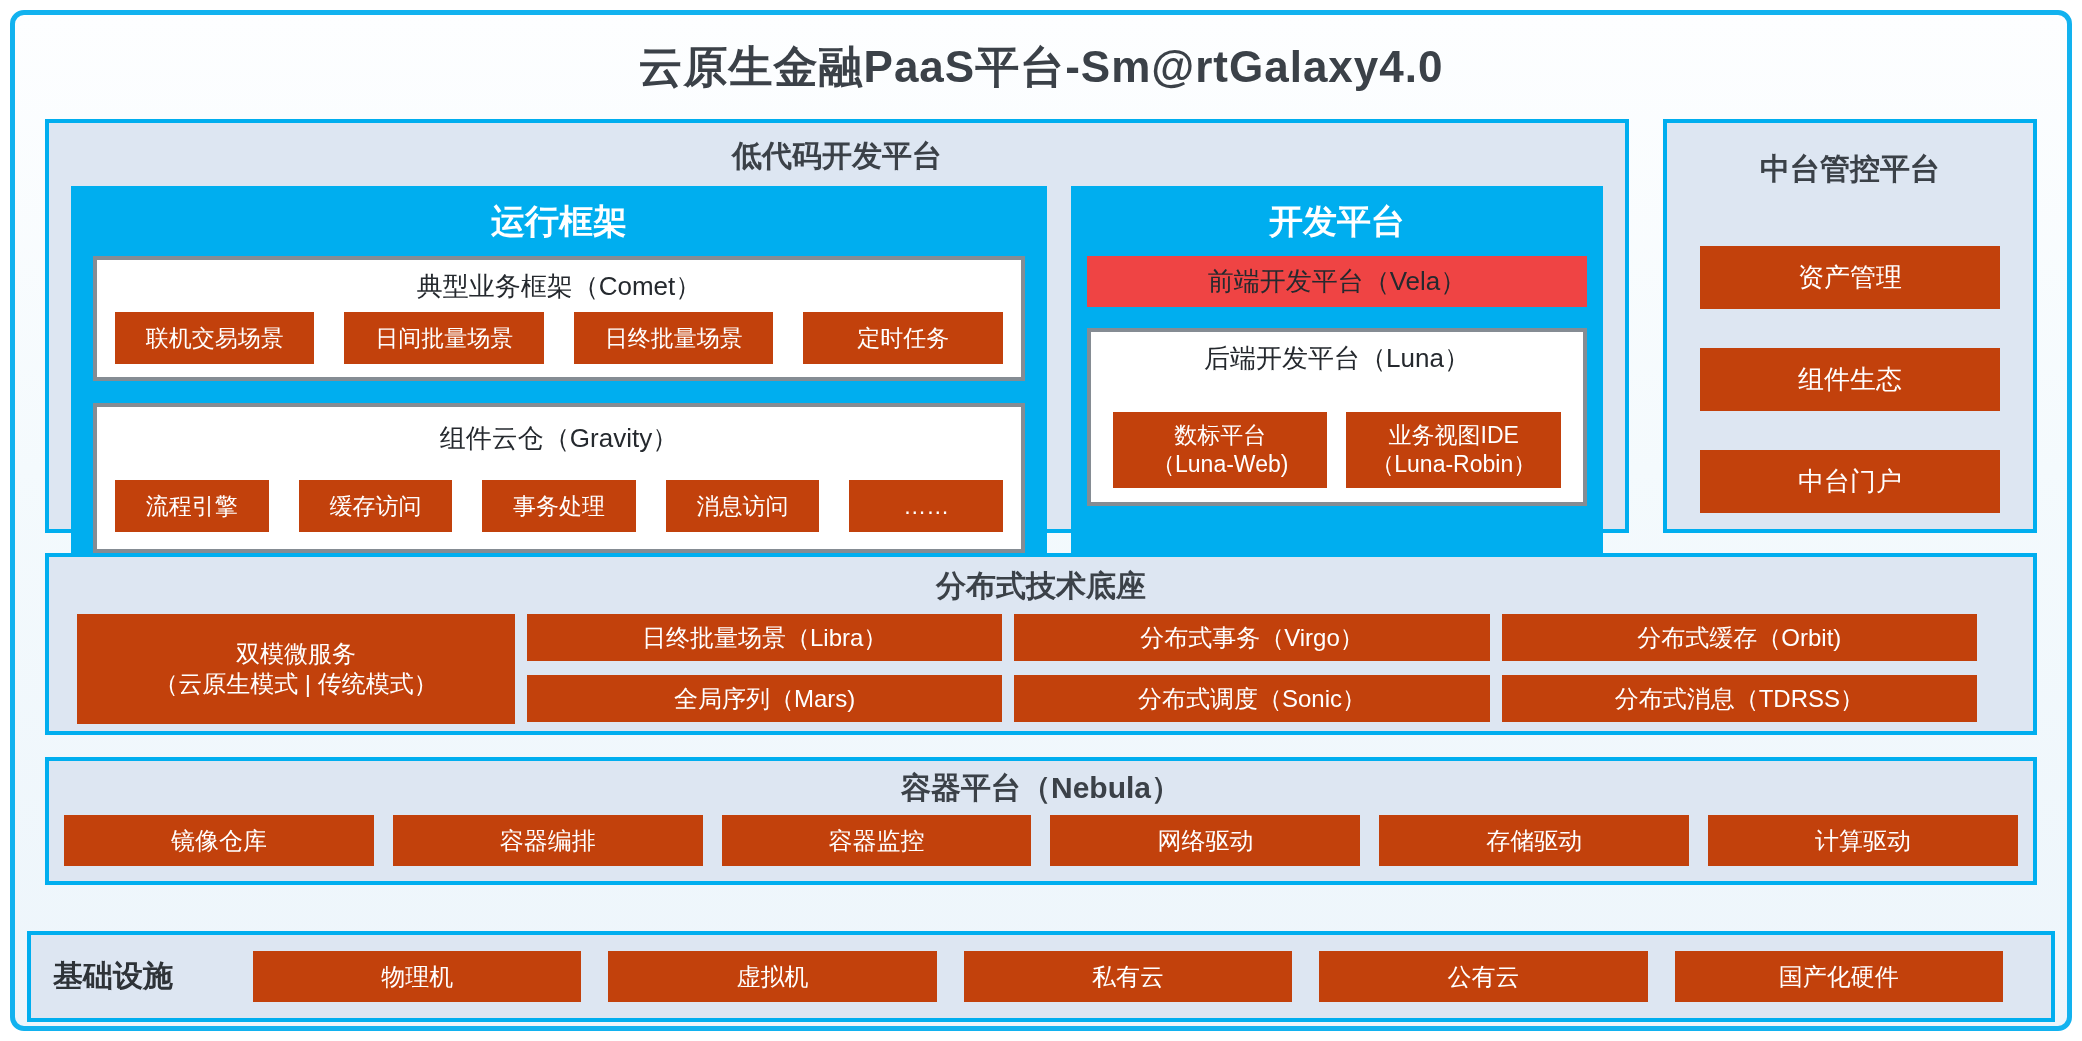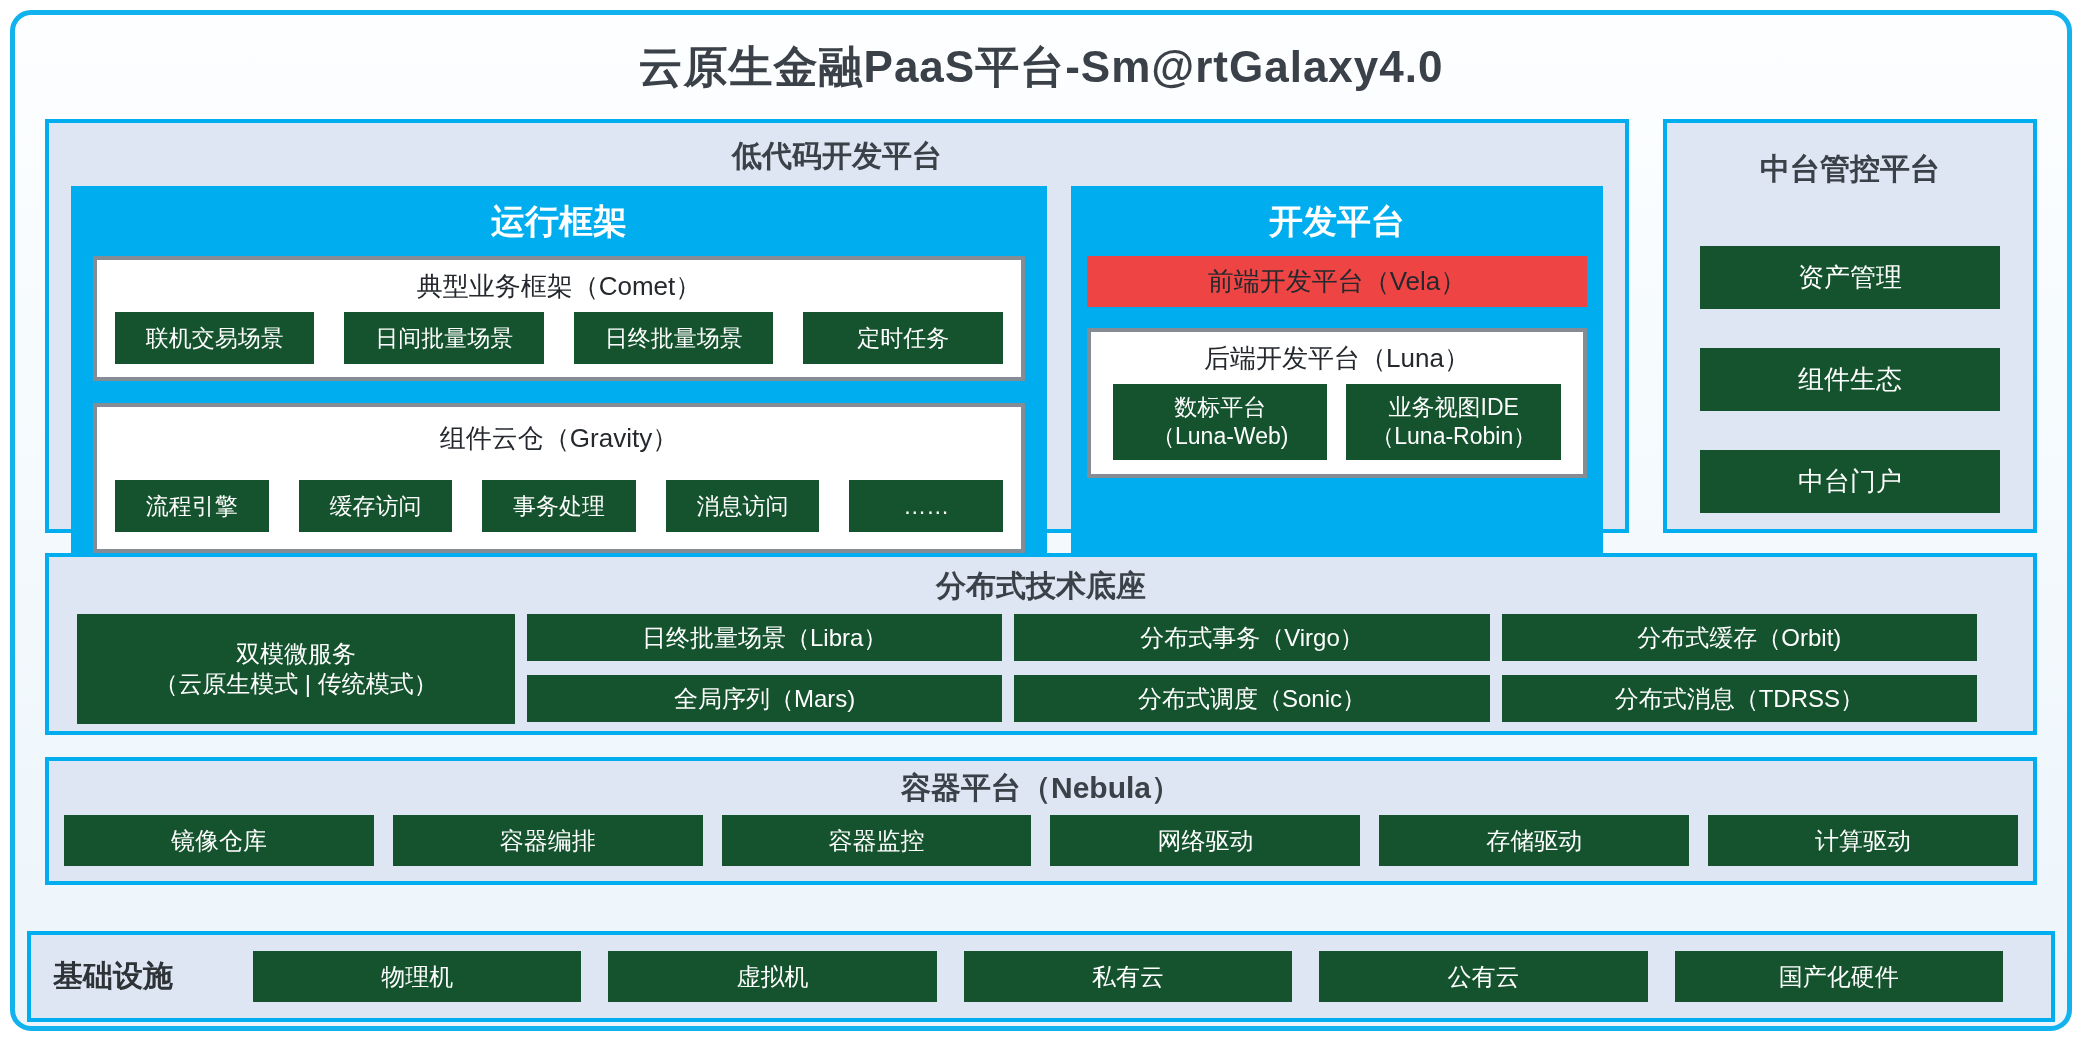--- a/index.html
+++ b/index.html
@@ -1,20 +1,20 @@
 <!DOCTYPE html>
 <html><head>
 <meta charset="utf-8">
 <style>
   * { margin:0; padding:0; box-sizing:border-box; }
   html,body { width:2082px; height:1041px; background:#ffffff;
               font-family:"Liberation Sans","DejaVu Sans",sans-serif; }
   .page { position:relative; width:2082px; height:1041px; background:#ffffff; }
   .canvas { position:absolute; left:10px; top:10px; right:10px; bottom:10px;
-            border:5px solid #12b2ef; border-radius:21px; overflow:hidden;
+            border:5px solid #12b2ef; border-radius:14px; overflow:hidden;
             background:linear-gradient(180deg,#fdfeff 0%,#f4fafd 45%,#edf5fb 100%); }
 
   .title-bar { height:104px; display:flex; align-items:center; justify-content:center;
                font-size:44px; font-weight:bold; color:#3b4148; letter-spacing:1px; }
 
   .content { padding:0 30px; }
 
   
   .top-row { display:flex; gap:34px; height:414px; }
 
@@ -27,31 +27,31 @@
 
   .blue-panel { background:#00AEEF; display:flex; flex-direction:column; }
   .runtime { flex:985; }
   .dev { flex:537; }
   .blue-title { color:#ffffff; font-weight:bold; font-size:34px; text-align:center;
                 padding:13px 0 11px; }
 
   .white-box { background:#ffffff; border:4px solid #858c93; margin:0 22px; }
   .box-label { text-align:center; font-size:26px; color:#25292e; padding:9px 0 8px; }
   .btn-row { display:flex; gap:30px; padding:0 18px 13px; }
-  .btn { background:#14532d; color:#ffffff; font-size:23px; display:flex;
+  .btn { background:#c2410c; color:#ffffff; font-size:23px; display:flex;
          align-items:center; justify-content:center; text-align:center;
          height:52px; flex:1; line-height:1.25; }
   .gravity { margin-top:22px; }
   .gravity .box-label { padding:14px 0 24px; }
   .gravity .btn-row { padding:0 18px 17px; }
 
   .vela { background:#ef4444; margin:0 16px; height:51px; display:flex;
           align-items:center; justify-content:center; font-size:26px; color:#25292e; }
   .luna { border:4px solid #858c93; background:#ffffff; margin:21px 16px 0; }
-  .luna .btn-row { gap:19px; padding:0 22px 14px; }
+  .luna .btn-row { gap:19px; padding:0 22px 14px;margin-top:28px; }
   .luna .btn { height:76px; flex-direction:column; }
 
   .midplatform { width:374px; display:flex; flex-direction:column;gap:20px; }
   .midplatform .section-title { padding:26px 0 0; }
   .mid-buttons { display:flex; flex-direction:column; padding:36px 33px 0; gap:39px; }
   .mid-buttons .btn { height:63px; font-size:26px; flex:none; }
 
   
   .distributed { margin-top:20px; height:182px; }
   .distributed .section-title { padding:9px 0 7px; }

